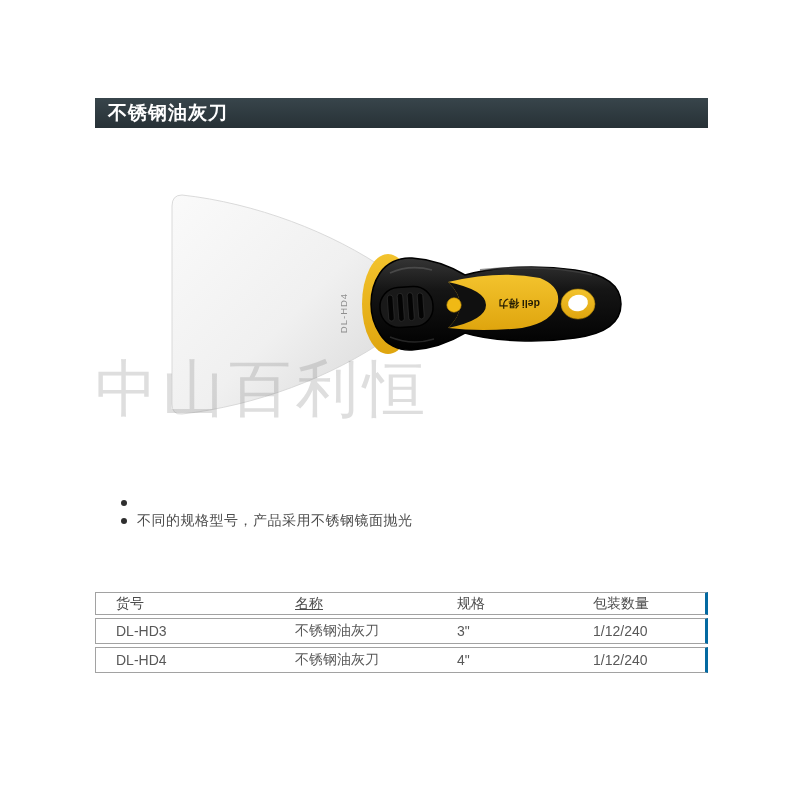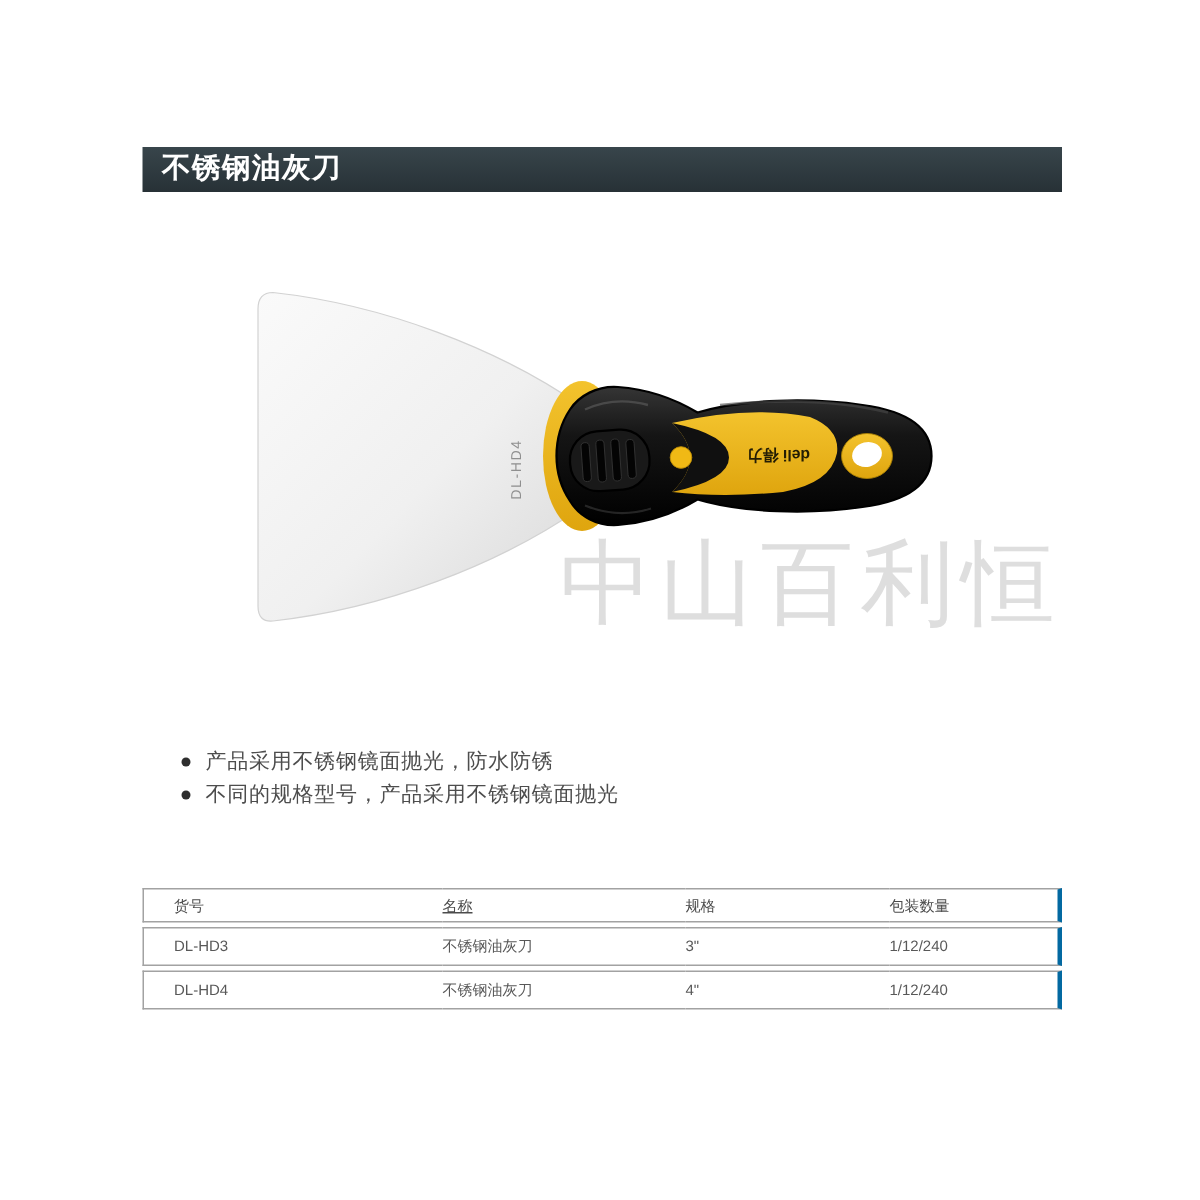--- a/index.html
+++ b/index.html
@@ -12,39 +12,39 @@
     position:absolute;left:95px;top:98px;width:613px;height:30px;
     background:linear-gradient(180deg,#38454b 0%,#273136 100%);
   }
   .title-bar .title{
     display:block;color:#ffffff;font-size:19px;font-weight:bold;
     line-height:30px;padding-left:13px;letter-spacing:1px;
   }
   
   .knife-svg{position:absolute;left:150px;top:180px;width:490px;height:250px;}
   .watermark{
-    position:absolute;left:95px;top:351px;width:613px;text-align:right;
+    position:absolute;left:95px;top:351px;width:613px;text-align:left;
     font-family:"DejaVu Serif", serif;font-size:62px;letter-spacing:5px;
     color:rgba(134,134,134,0.27);white-space:nowrap;z-index:5;line-height:76px;
   }
   
   .features{position:absolute;left:121px;top:500px;}
   .feature-item{
     display:flex;align-items:center;margin-bottom:7px;
     font-size:14px;line-height:15px;color:#4d4d4d;letter-spacing:0.5px;
   }
   .dot{
     width:6px;height:6px;border-radius:50%;background:#2e2e2e;
     margin-right:10px;flex-shrink:0;
   }
   
   .spec-table{
     position:absolute;left:95px;top:589px;width:613px;
     border-collapse:separate;border-spacing:0 3px;
-    font-size:10px;color:#585858;
+    font-size:14px;color:#585858;
   }
   .spec-table th,.spec-table td{
     border-top:1px solid #a2a2a2;border-bottom:1px solid #a2a2a2;
     text-align:left;font-weight:normal;padding:0;
   }
   .spec-table th{height:21px;color:#4c4c4c;}
   .spec-table td{height:24px;}
   .spec-table th:first-child,.spec-table td:first-child{
     border-left:1px solid #a2a2a2;padding-left:20px;width:179px;
   }
@@ -136,21 +136,20 @@
       <ellipse cx="428" cy="124" rx="17" ry="15" fill="url(#yellowGrad)" stroke="#a87f05" stroke-width="0.6"></ellipse>
       <ellipse cx="428" cy="123" rx="10" ry="8.2" fill="#ffffff" transform="rotate(-14 428 123)"></ellipse>
     </g>
   </svg>
 
   <div class="watermark">中山百利恒</div>
 
   <div class="features">
     <div class="feature-item">
       <span class="dot"></span>
-      <span>产品采用不锈钢镜面抛光，防水防锈</span>
     </div>
     <div class="feature-item">
       <span class="dot"></span>
       <span>不同的规格型号，产品采用不锈钢镜面抛光</span>
     </div>
   </div>
 
   <table class="spec-table">
     <thead>
       <tr>

